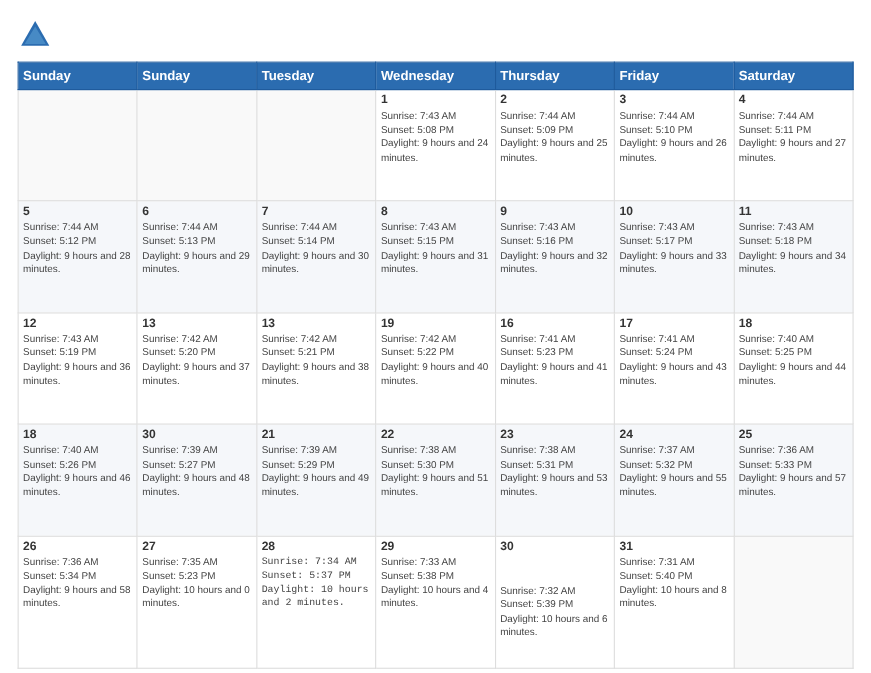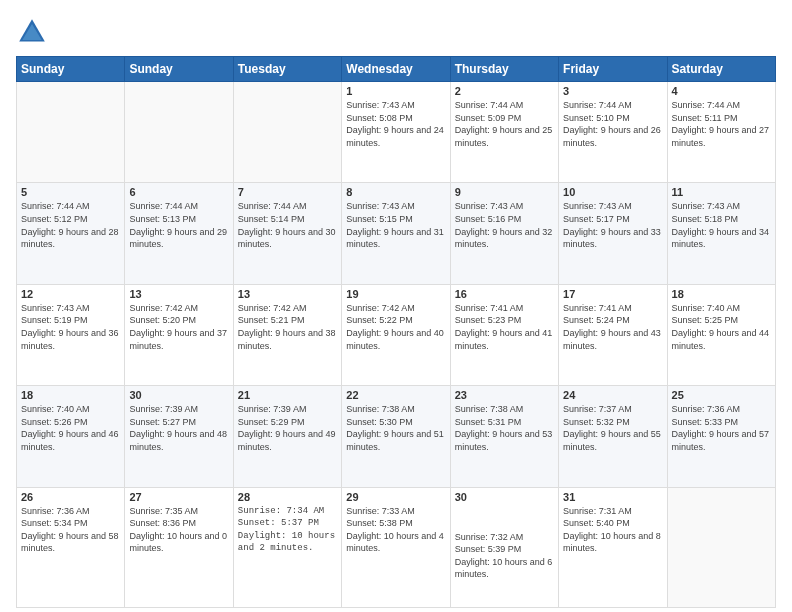--- a/index.html
+++ b/index.html
@@ -302,21 +302,21 @@
         <tr>
           <td>
             <div class="day-number">26</div>
             <div class="day-info" style="white-space: pre-line;">Sunrise: 7:36 AM
 Sunset: 5:34 PM
 Daylight: 9 hours and 58 minutes.</div>
           </td>
           <td>
             <div class="day-number">27</div>
             <div class="day-info" style="white-space: pre-line;">Sunrise: 7:35 AM
-Sunset: 8:36 PM
+Sunset: 5:23 PM
 Daylight: 10 hours and 0 minutes.</div>
           </td>
           <td>
             <div class="day-number">28</div>
             <div class="day-info" style="white-space: pre-line; font-family: Liberation Mono, monospace;">Sunrise: 7:34 AM
 Sunset: 5:37 PM
 Daylight: 10 hours and 2 minutes.</div>
           </td>
           <td>
             <div class="day-number">29</div>

